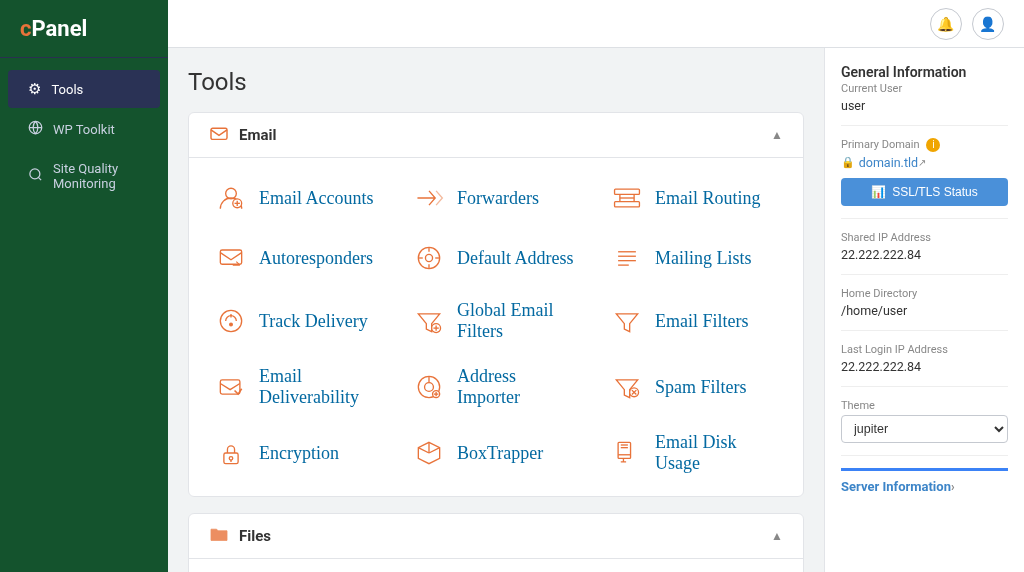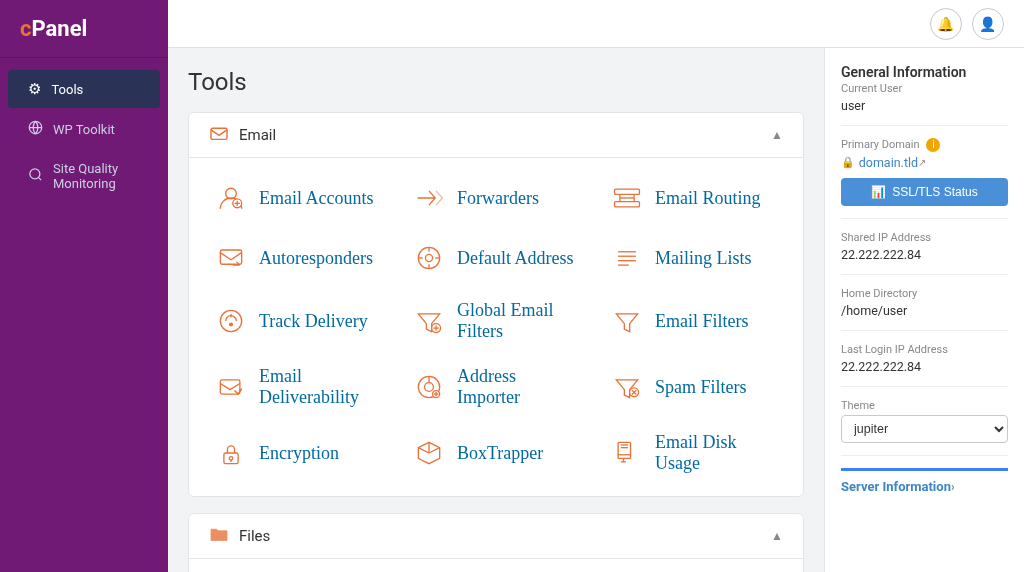--- a/index.html
+++ b/index.html
@@ -1,21 +1,21 @@
 <!DOCTYPE html>
 <html><head>
   <meta charset="utf-8">
   <style>
     * { box-sizing: border-box; margin: 0; padding: 0; }
     body { font-family: -apple-system, BlinkMacSystemFont, 'Segoe UI', Roboto, sans-serif; display: flex; height: 572px; overflow: hidden; background: #f1f3f4; }
 
     
     .sidebar {
       width: 168px;
-      background: #701a75;
+      background: #14532d;
       color: #fff;
       display: flex;
       flex-direction: column;
       flex-shrink: 0;
       height: 100%;
     }
     .sidebar-logo {
       padding: 16px 20px;
       border-bottom: 1px solid #2a3050;
     }
@@ -127,21 +127,21 @@
       justify-content: space-between;
       padding: 12px 20px;
       border-bottom: 1px solid #e2e4e8;
       cursor: pointer;
     }
     .section-header-left {
       display: flex;
       align-items: center;
       gap: 10px;
       font-size: 15px;
-      font-weight: 400;
+      font-weight: 700;
       color: #333;
     }
     .section-header-left .folder-icon { color: #e8733a; font-size: 16px; }
     .section-toggle { color: #888; font-size: 12px; }
 
     
     .tools-grid {
       display: grid;
       grid-template-columns: repeat(3, 1fr);
       padding: 10px 10px;

